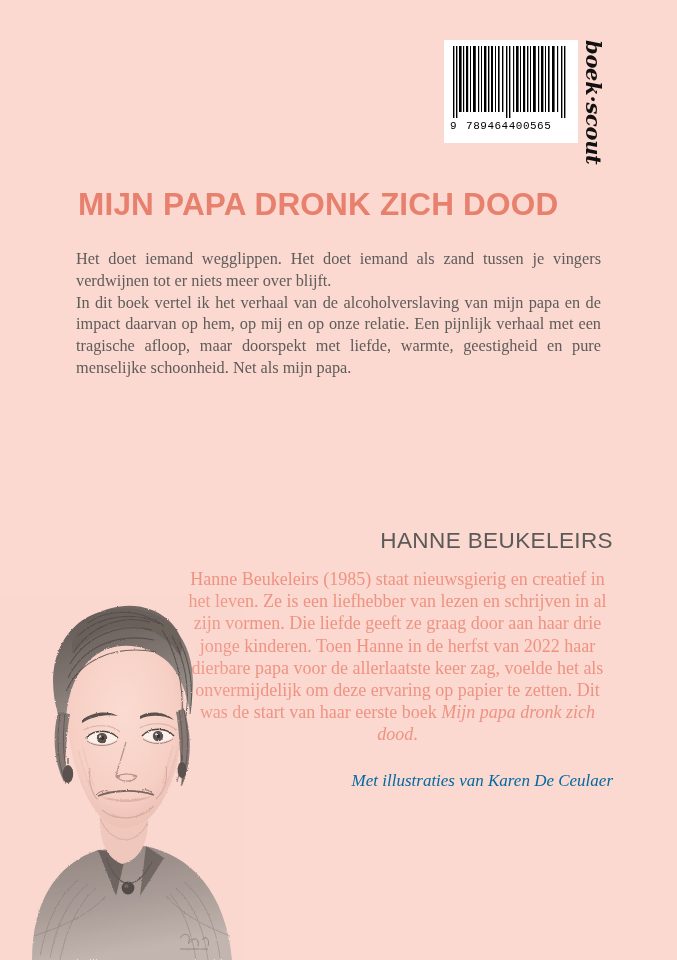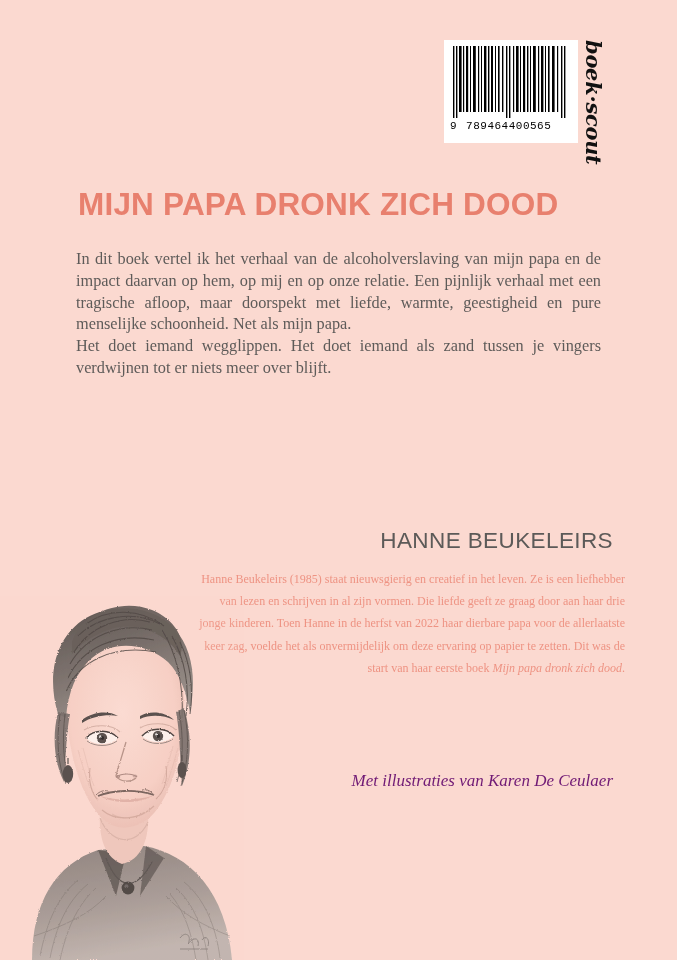--- a/index.html
+++ b/index.html
@@ -124,43 +124,43 @@
     font-family: "Liberation Sans", sans-serif;
     font-weight: normal;
     font-size: 22.5px;
     letter-spacing: 0.4px;
     color: #5c5a58;
   }
 
   
   .author-bio {
     position: absolute;
-    left: 190px;
+    left: 180px;
     top: 568px;
     width: 435px;
     font-family: "Liberation Serif", serif;
-    font-size: 12px;
+    font-size: 18px;
     line-height: 22.2px;
     color: #ee9383;
-    text-align: right;
+    text-align: center;
   }
   .author-bio p { margin: 0; }
   .author-bio i { font-style: italic; }
 
   
   .illustrator-credit {
     position: absolute;
     left: 0px;
     top: 771px;
     width: 613px;
     text-align: right;
     font-family: "Liberation Serif", serif;
     font-style: italic;
     font-size: 17px;
-    color: #701a75;
+    color: #0369a1;
   }
 
   
   .portrait {
     position: absolute;
     left: -6px;
     top: 596px;
     width: 250px;
     height: 364px;
     overflow: hidden;
@@ -219,22 +219,22 @@
     </div>
   </div>
 
   <div class="publisher-logo">
     <span>boek·scout</span>
   </div>
 
   <div class="book-title">MIJN PAPA DRONK ZICH DOOD</div>
 
   <div class="blurb">
+    <p>Het doet iemand wegglippen. Het doet iemand als zand tussen je vingers verdwijnen tot er niets meer over blijft.</p>
     <p>In dit boek vertel ik het verhaal van de alcoholverslaving van mijn papa en de impact daarvan op hem, op mij en op onze relatie. Een pijnlijk verhaal met een tragische afloop, maar doorspekt met liefde, warmte, geestigheid en pure menselijke schoonheid. Net als mijn papa.</p>
-    <p>Het doet iemand wegglippen. Het doet iemand als zand tussen je vingers verdwijnen tot er niets meer over blijft.</p>
   </div>
 
   <div class="author-name">HANNE BEUKELEIRS</div>
 
   <div class="author-bio">
     <p><span>Hanne Beukeleirs (1985) staat nieuwsgierig en creatief in het leven. Ze is een liefhebber van lezen en schrijven in al zijn vormen. Die liefde geeft ze graag door aan haar drie jonge kinderen. Toen Hanne in de herfst van 2022 haar dierbare papa voor de allerlaatste keer zag, voelde het als onvermijdelijk om deze ervaring op papier te zetten. Dit was de start van haar eerste boek </span><i>Mijn papa dronk zich dood</i><span>.</span></p>
   </div>
 
   <div class="illustrator-credit">Met illustraties van Karen De Ceulaer</div>
 

